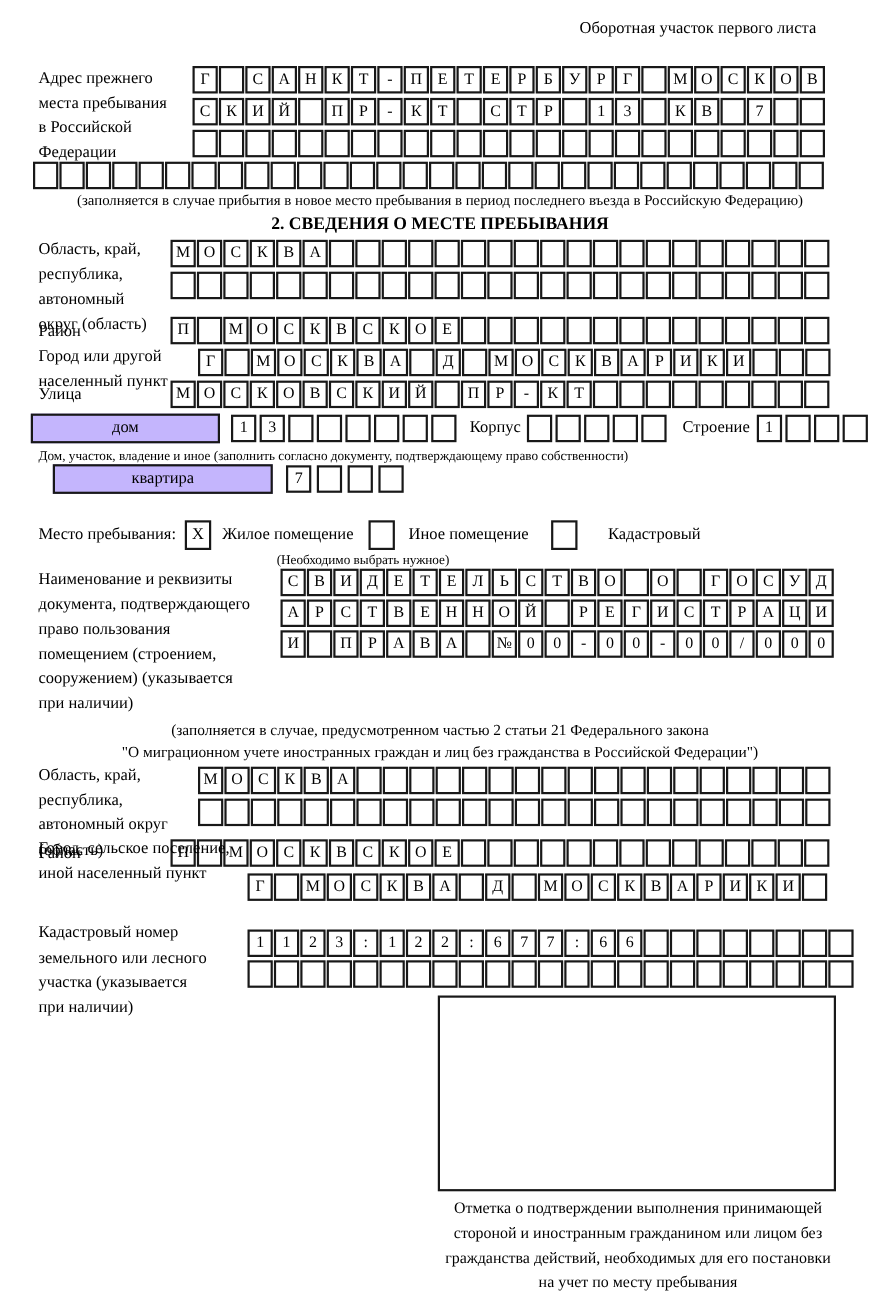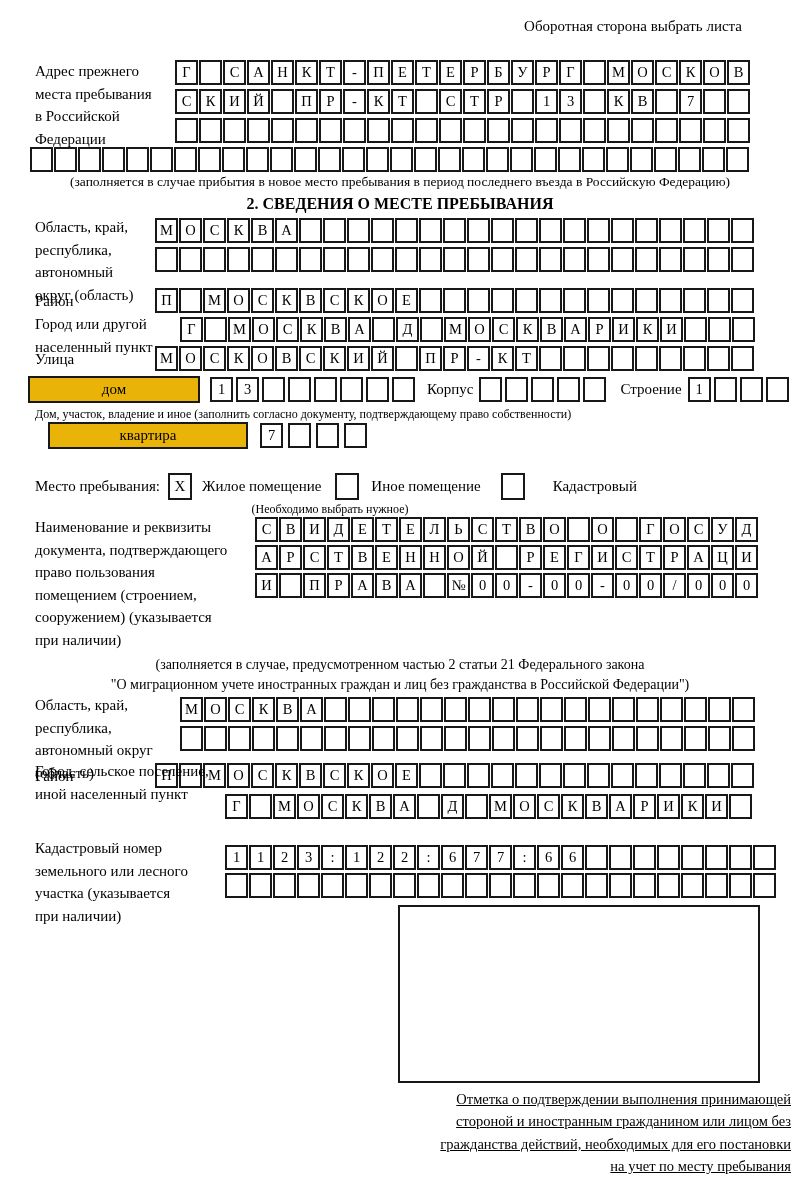--- a/index.html
+++ b/index.html
@@ -16,37 +16,37 @@
   .cellrow{position:absolute; display:flex; gap:1px;}
   .cell{
     flex:none; width:23px; height:25px; box-sizing:border-box;
     border:2px solid #181818; display:flex; align-items:center; justify-content:center;
     font-size:14.5px; line-height:1; background:#fff;
   }
   .grp{display:flex; gap:3px;}
   .flexrow{position:absolute; display:flex; align-items:center;}
   .bigbox{
     box-sizing:border-box; border:2px solid #181818; height:27px;
-    display:flex; align-items:center; justify-content:center; background:#eab308; flex:none;
+    display:flex; align-items:center; justify-content:center; background:#c4b5fd; flex:none;
   }
   .chk{
     flex:none; width:24px; height:27px; box-sizing:border-box; border:2px solid #181818;
     display:flex; align-items:center; justify-content:center; font-size:15px; background:#fff;
   }
   .markbox{position:absolute; left:398px; top:905px; width:362px; height:178px;
     box-sizing:border-box; border:2px solid #181818; background:#fff;}
-  .footnote{position:absolute; left:401px; top:1088px; width:390px; text-align:right;
-    white-space:pre-line; line-height:1.55; font-size:14.5px;text-decoration:underline;}
+  .footnote{position:absolute; left:385px; top:1088px; width:390px; text-align:center;
+    white-space:pre-line; line-height:1.55; font-size:14.5px;}
 </style>
 </head>
 <body>
 
 <div class="page">
 
-  <div class="corner">Оборотная сторона выбрать листа</div>
+  <div class="corner">Оборотная участок первого листа</div>
 
   <div class="lbl" style="left:35px; top:60px; width:145px;">Адрес прежнего
 места пребывания
 в Российской
 Федерации</div>
   <div class="cellrow" style="left:175px; top:60px;">
       <span class="cell">Г</span>
       <span class="cell"></span>
       <span class="cell">С</span>
       <span class="cell">А</span>

